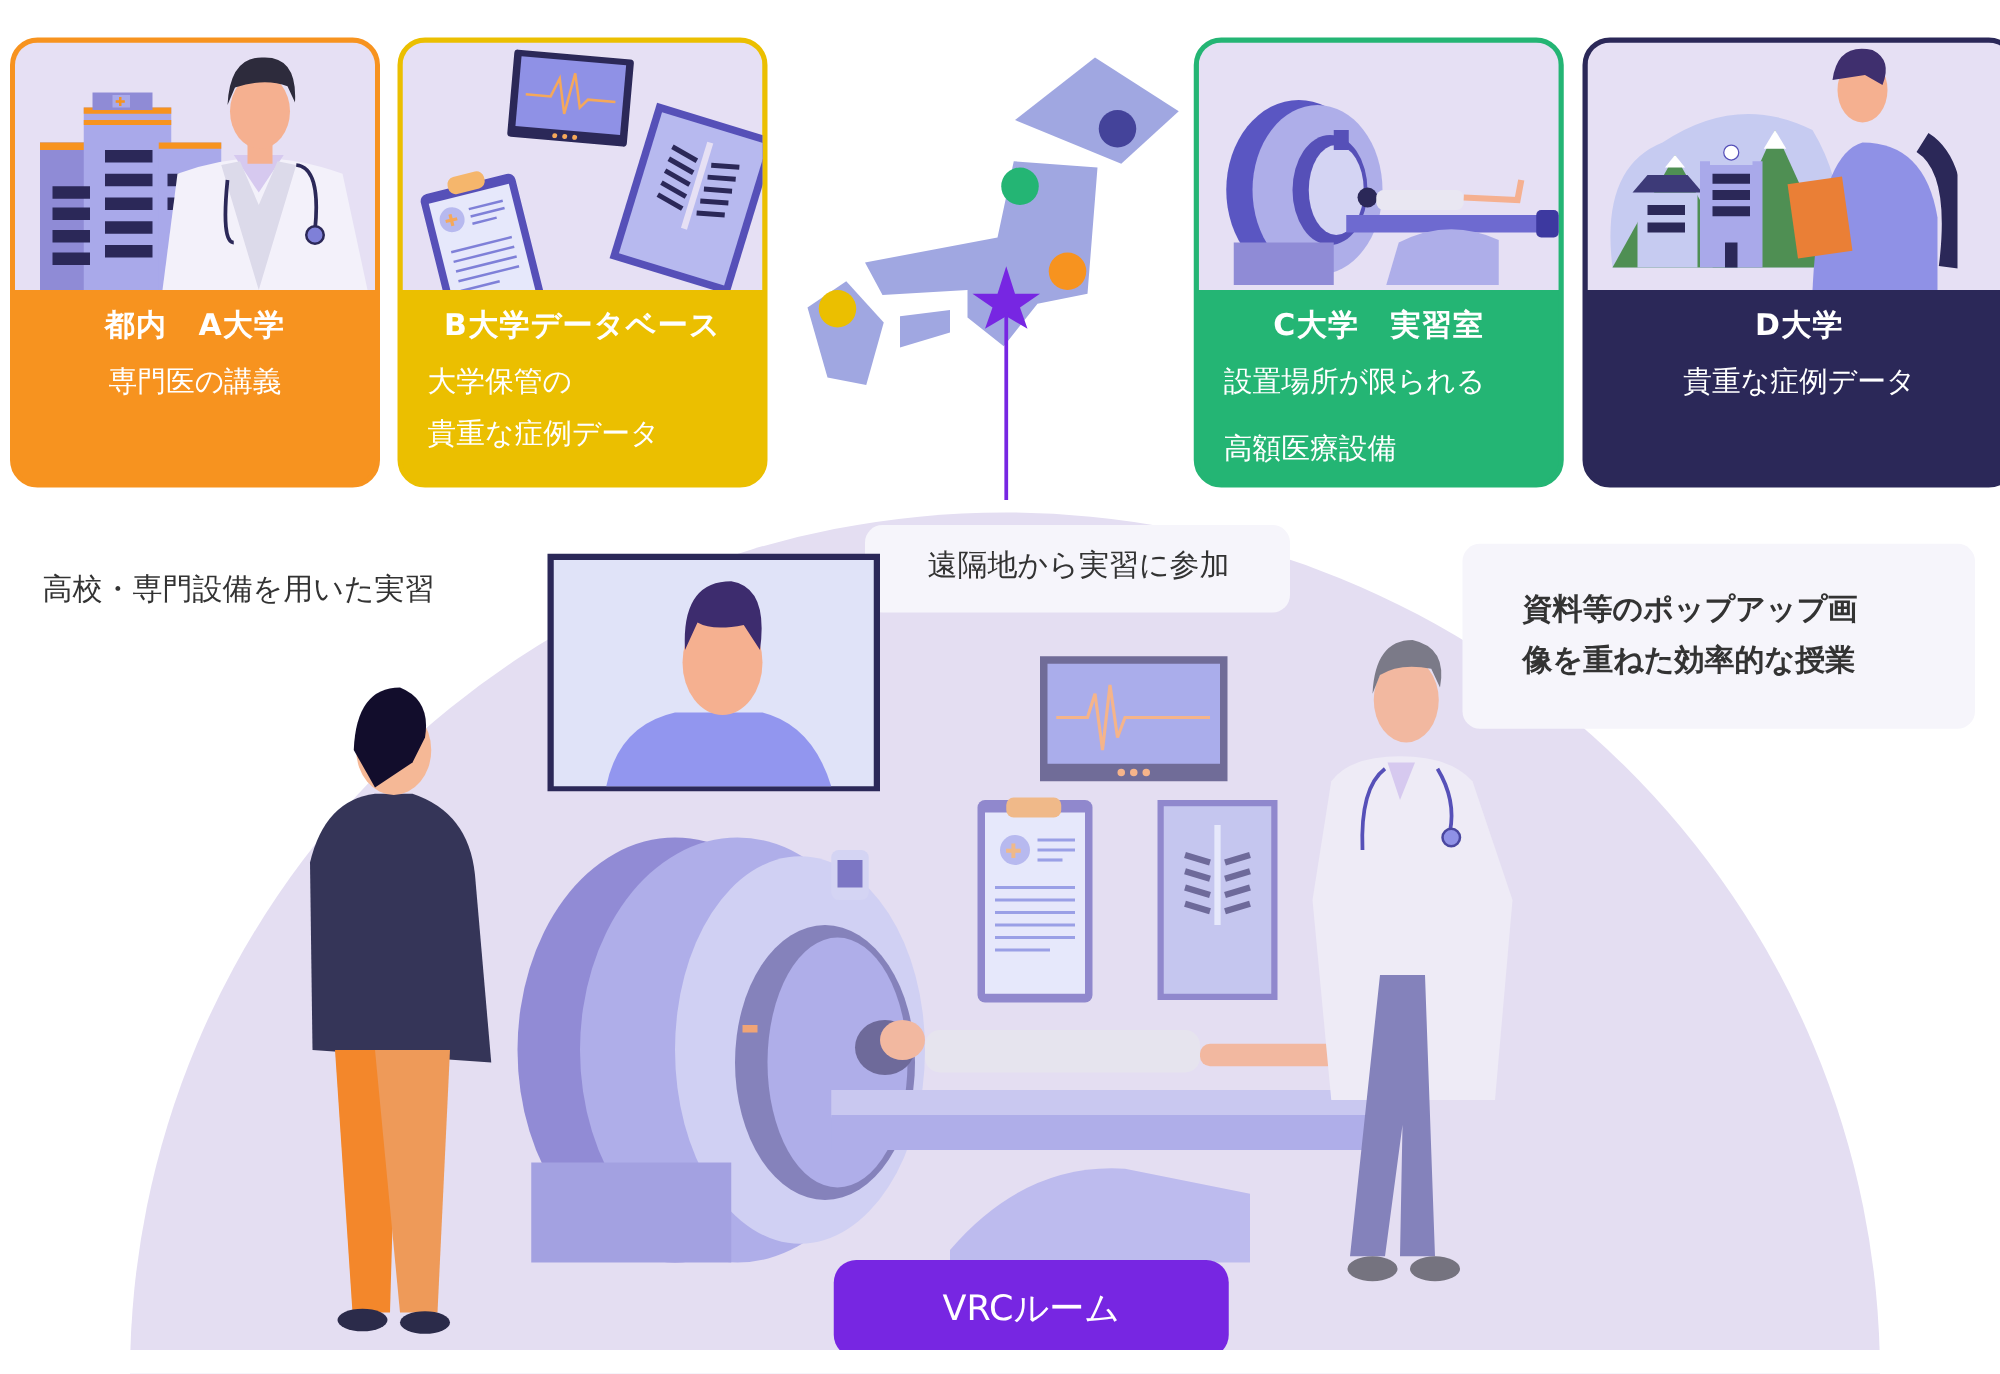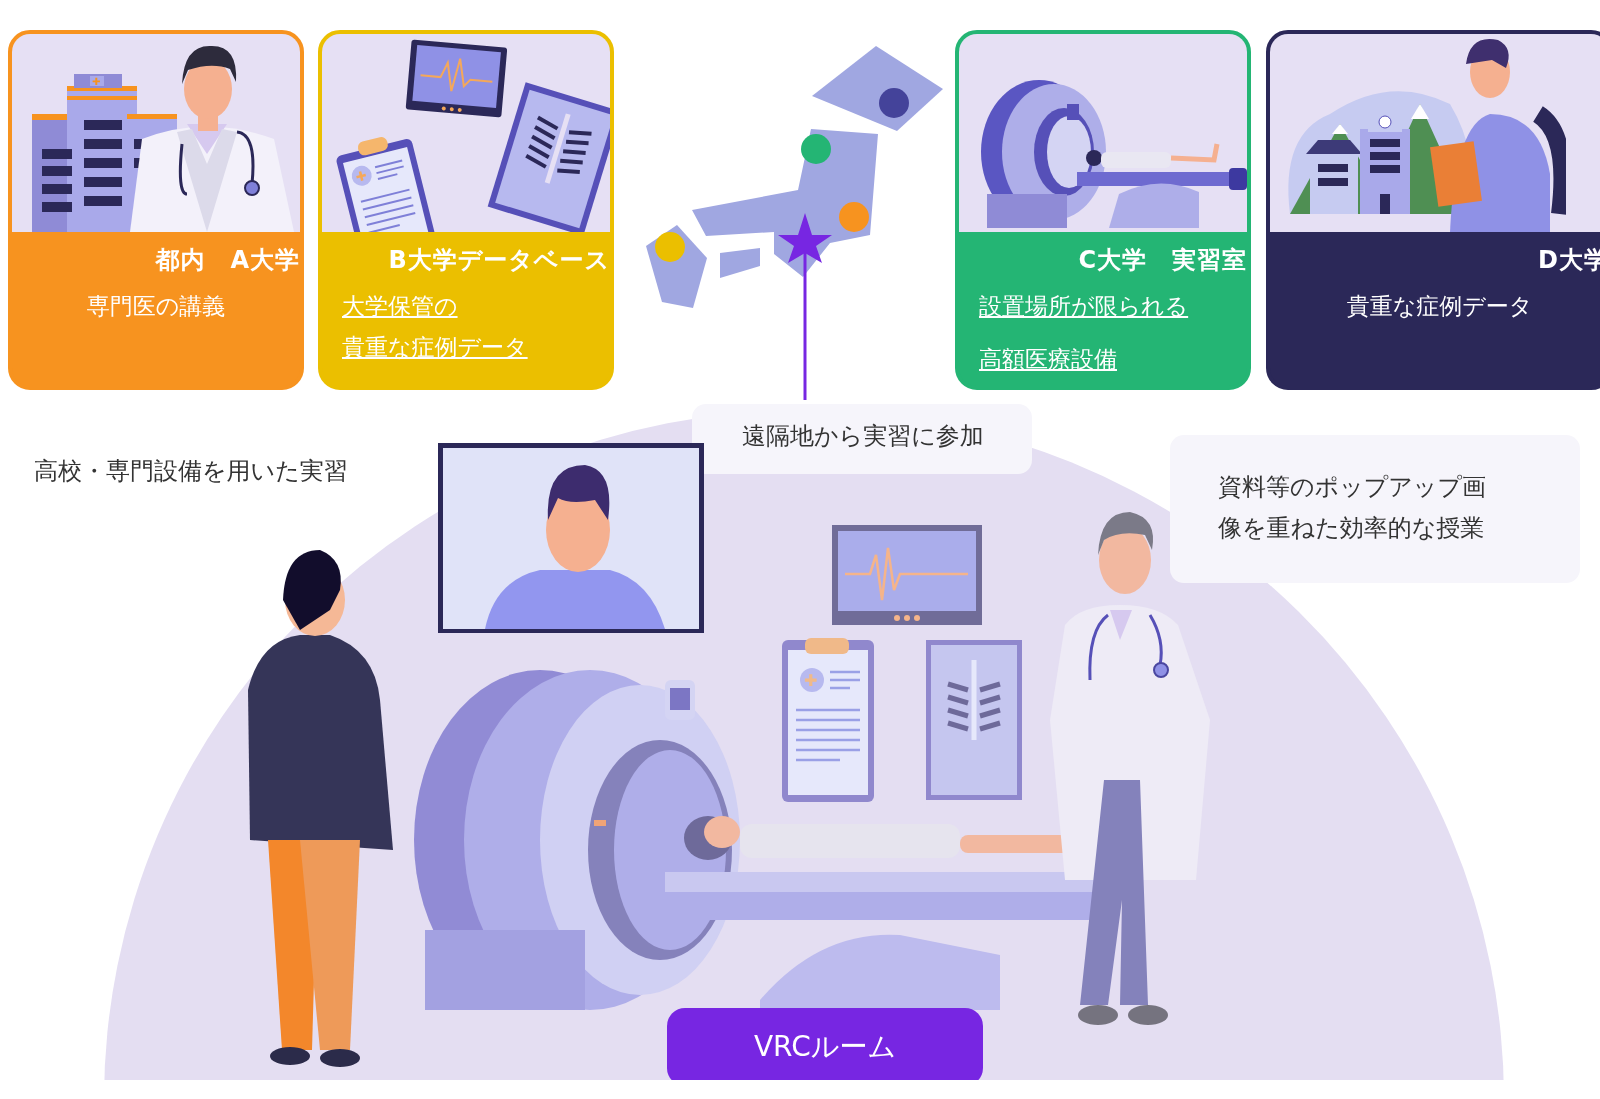--- a/index.html
+++ b/index.html
@@ -1,24 +1,24 @@
 <!DOCTYPE html>
 <html><head>
 <meta charset="utf-8">
 <style>
   html, body { margin:0; padding:0; background:#ffffff; }
   body { width:1600px; height:1099px; position:relative; overflow:hidden;
          font-family:"DejaVu Sans","Liberation Sans",sans-serif; color:#333; }
   .card { position:absolute; top:30px; height:360px; border-radius:22px; overflow:hidden; box-sizing:border-box; border:4px solid; }
   .card .art { position:absolute; left:0; right:0; top:0; height:198px; background:#e6e0f4; }
   .card .label { position:absolute; left:0; right:0; top:198px; bottom:0; color:#fff; }
-  .card .title { display:block; font-weight:bold; font-size:24px; margin-top:12px; text-align:right; letter-spacing:1px; }
+  .card .title { display:block; font-weight:bold; font-size:24px; margin-top:12px; text-align:center; letter-spacing:1px; }
   .card .desc { display:block; font-size:23px; line-height:41px; margin-top:10px; }
   .card .desc.center { text-align:center; }
-  .card .desc.left { padding-left:20px;text-decoration:underline; }
+  .card .desc.left { padding-left:20px; }
   .dome { position:absolute; left:104px; top:410px; width:1400px; height:1380px; border-radius:50%; background:#e4def2; }
   .floor-cut { position:absolute; left:0; top:1080px; width:1600px; height:19px; background:#fff; }
   .note { position:absolute; font-size:24px; color:#333; }
   .bubble { position:absolute; background:#f6f5fb; border-radius:14px; font-size:24px; color:#333; box-sizing:border-box; }
   .vrc { position:absolute; left:667px; top:1008px; width:316px; height:78px; background:#7726e2; border-radius:18px;
          color:#fff; font-size:28px; display:flex; align-items:center; justify-content:center; }
   svg { position:absolute; }
 </style>
 </head>
 <body>
@@ -189,25 +189,25 @@
   <div class="label">
     <span class="title">D大学</span>
     <span class="desc center">貴重な症例データ</span>
   </div>
 </div>
 
 <div class="dome"></div>
 
 <div class="note" style="left:34px;top:455px;">高校・専門設備を用いた実習</div>
 
-<div class="bubble" style="left:692px;top:404px;width:340px;height:70px;padding:16px 0 4px 50px;">
+<div class="bubble" style="left:692px;top:420px;width:340px;height:70px;padding:16px 0 4px 50px;">
   <span>遠隔地から実習に参加</span>
 </div>
 
-<div class="bubble" style="left:1170px;top:435px;width:410px;height:148px;padding:32px 0 0 48px;line-height:41px;">
+<div class="bubble" style="left:1170px;top:435px;width:410px;height:148px;padding:32px 0 0 48px;line-height:41px;font-weight:bold;">
   <div>資料等のポップアップ画</div>
   <div>像を重ねた効率的な授業</div>
 </div>
 
 <svg width="1600" height="1099" style="left:0;top:0;pointer-events:none;" viewBox="0 0 1600 1099">
 
   <g>
     <rect x="438" y="443" width="266" height="190" fill="#2b2858"></rect>
     <rect x="443" y="448" width="256" height="181" fill="#e0e3f8"></rect>
     <path d="M485 629 Q495 580 540 570 L610 570 Q650 580 665 629 Z" fill="#9296ef"></path>

